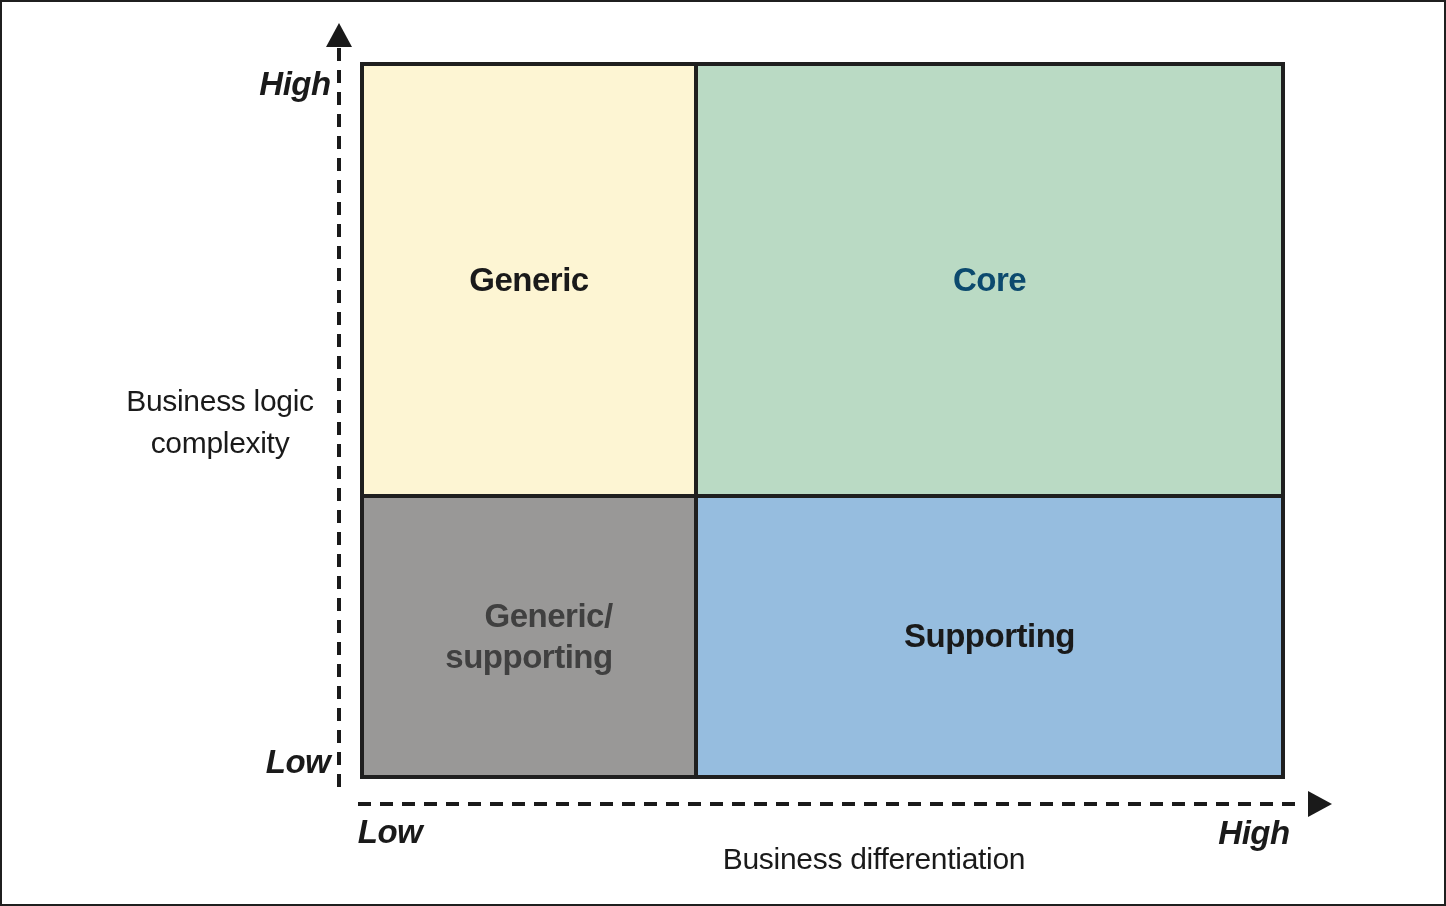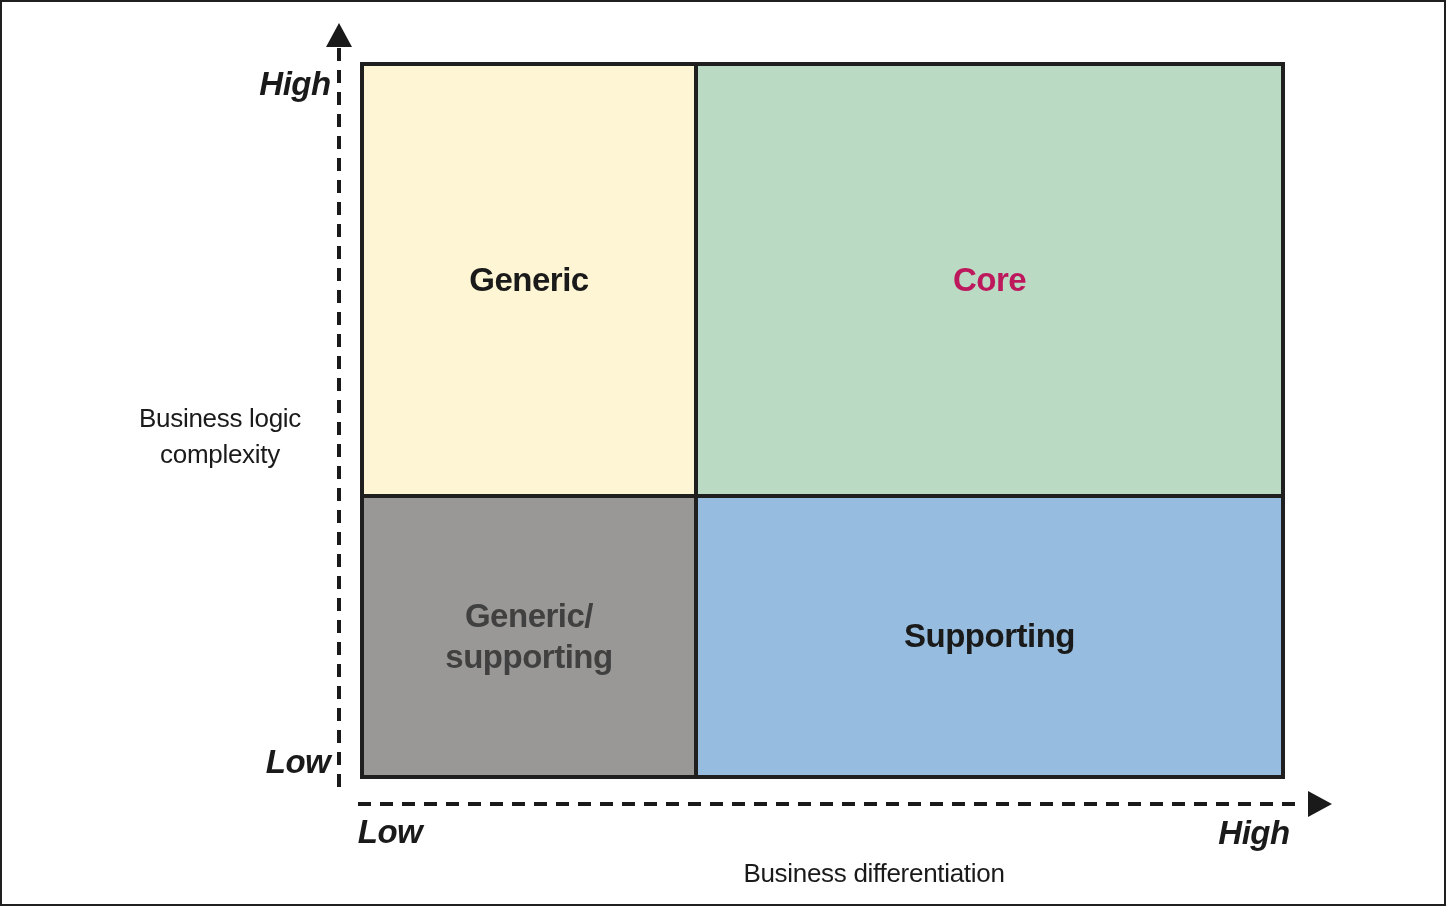--- a/index.html
+++ b/index.html
@@ -31,21 +31,21 @@
     gap: 4px;
   }
   .cell {
     display: flex;
     align-items: center;
     justify-content: center;
   }
   .qlabel {
     font-size: 33px;
     font-weight: 700;
-    text-align: center;
+    text-align: right;
     line-height: 1.22;
     letter-spacing: -0.5px;
   }
   .block { display: block; }
 
   
   .y-line {
     position: absolute;
     left: 335px;
     top: 46px;
@@ -93,27 +93,26 @@
     letter-spacing: -0.5px;
   }
   .y-high { left: 293px; top: 82px; }
   .y-low  { left: 296px; top: 760px; }
   .x-low  { left: 388px; top: 830px; }
   .x-high { left: 1252px; top: 831px; }
 
   
   .axis-title {
     position: absolute;
-    font-size: 26px;
+    font-size: 30px;
     font-weight: 400;
     text-align: center;
     transform: translate(-50%, -50%);
     white-space: nowrap;
     letter-spacing: -0.3px;
-    margin-top: 14px;
   }
   .y-title { left: 218px; top: 420px; line-height: 1.4; }
   .x-title { left: 872px; top: 857px; }
 </style>
 </head>
 <body>
 
 <div class="canvas">
 
   <div class="y-line"></div>
@@ -129,21 +128,21 @@
   <div class="x-arrow"></div>
   <div class="lbl x-low">Low</div>
   <div class="lbl x-high">High</div>
   <div class="axis-title x-title">Business differentiation</div>
 
   <div class="matrix">
     <div class="cell" style="background: rgb(253, 245, 211);">
       <span class="qlabel" style="color: rgb(26, 26, 26);">Generic</span>
     </div>
     <div class="cell" style="background: rgb(186, 218, 196);">
-      <span class="qlabel" style="color: #be185d;">Core</span>
+      <span class="qlabel" style="color: #0c4a6e;">Core</span>
     </div>
     <div class="cell" style="background: rgb(153, 152, 151);">
       <span class="qlabel" style="color: #404040;">
         <span class="block">Generic/</span>
         <span class="block">supporting</span>
       </span>
     </div>
     <div class="cell" style="background: rgb(150, 189, 223);">
       <span class="qlabel" style="color: rgb(26, 26, 26);">Supporting</span>
     </div>

